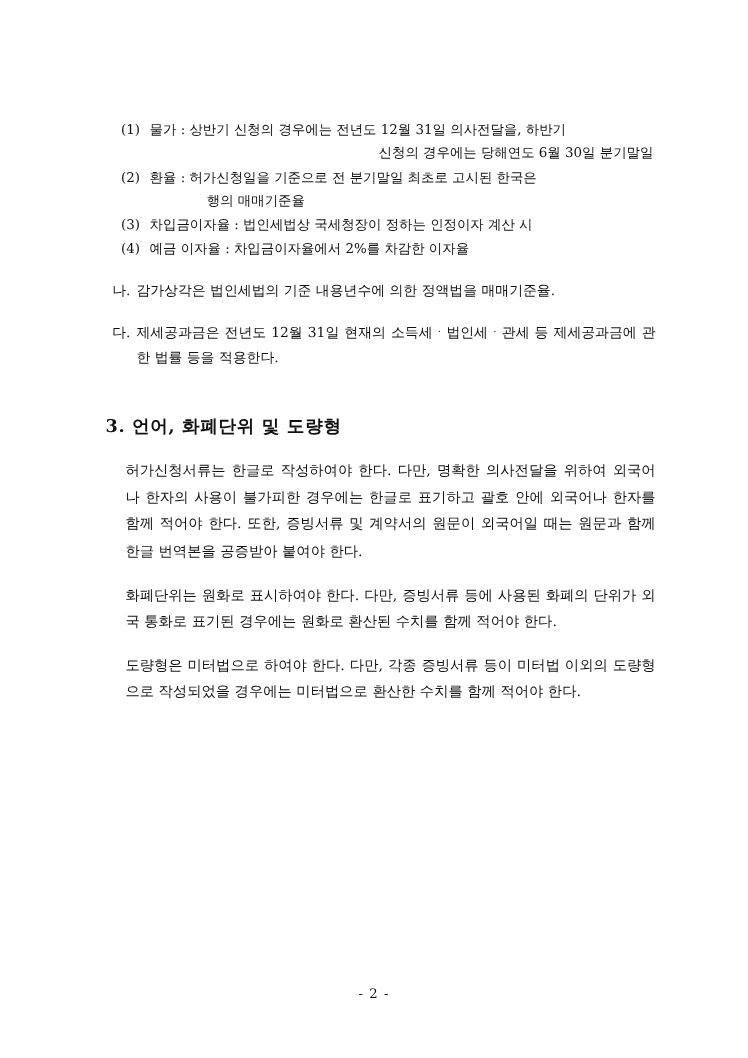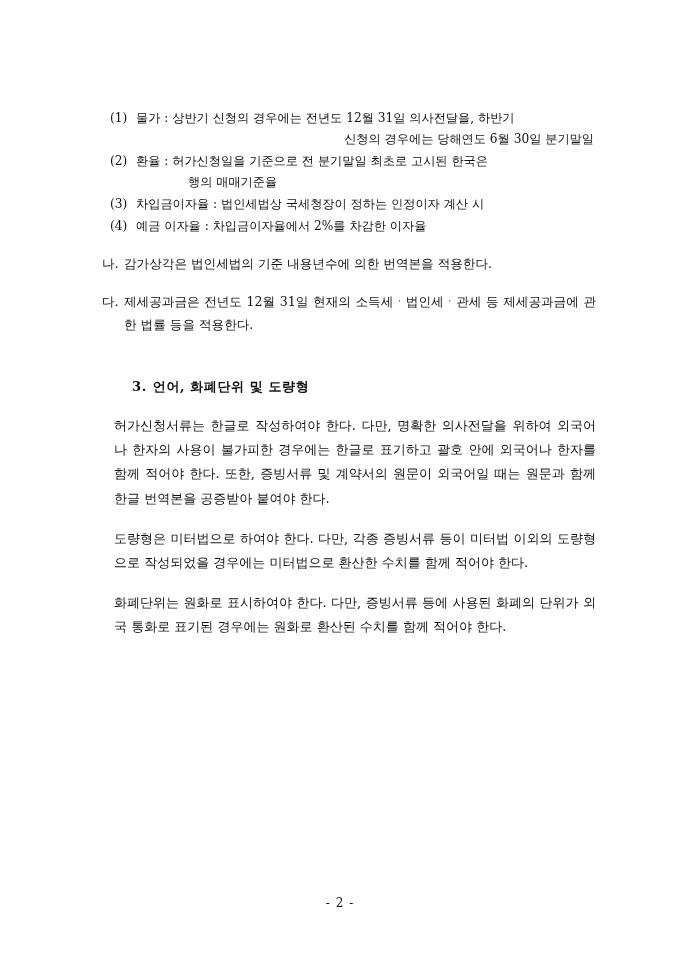--- a/index.html
+++ b/index.html
@@ -80,26 +80,25 @@
   }
   .lettered .body {
     flex: 1 1 auto;
     text-align: justify;
     text-justify: inter-character;
   }
 
   
   .section-heading {
     font-weight: bold;
-    font-size: 13px;
+    font-size: 16px;
     letter-spacing: 0.6px;
     margin-top: 42px;
     margin-bottom: 18px;
     padding-left: 0px;
-    margin-left: 36px;
   }
   .section-heading .num {
     margin-right: 6px;
   }
 
   .para {
     font-size: 13px;
     line-height: 1.86;
     text-align: justify;
     text-justify: inter-character;
@@ -154,33 +153,33 @@
         <span class="marker">(4)</span>
         <span class="body">
           <span>예금 이자율 : 차입금이자율에서 2%를 차감한 이자율</span>
         </span>
       </div>
 
     </div>
 
     <div class="lettered">
       <span class="marker">나.</span>
-      <span class="body">감가상각은 법인세법의 기준 내용년수에 의한 번역본을 적용한다.</span>
+      <span class="body">감가상각은 법인세법의 기준 내용년수에 의한 정액법을 매매기준율.</span>
     </div>
 
     <div class="lettered">
       <span class="marker">다.</span>
       <span class="body">제세공과금은 전년도 12월 31일 현재의 소득세ㆍ법인세ㆍ관세 등 제세공과금에 관한 법률 등을 적용한다.</span>
     </div>
 
     <div class="section-heading">
       <span class="num">3.</span><span>언어, 화폐단위 및 도량형</span>
     </div>
 
     <p class="para">허가신청서류는 한글로 작성하여야 한다. 다만, 명확한 의사전달을 위하여 외국어나 한자의 사용이 불가피한 경우에는 한글로 표기하고 괄호 안에 외국어나 한자를 함께 적어야 한다. 또한, 증빙서류 및 계약서의 원문이 외국어일 때는 원문과 함께 한글 번역본을 공증받아 붙여야 한다.</p>
+    <p class="para">화폐단위는 원화로 표시하여야 한다. 다만, 증빙서류 등에 사용된 화폐의 단위가 외국 통화로 표기된 경우에는 원화로 환산된 수치를 함께 적어야 한다.</p>
     <p class="para">도량형은 미터법으로 하여야 한다. 다만, 각종 증빙서류 등이 미터법 이외의 도량형으로 작성되었을 경우에는 미터법으로 환산한 수치를 함께 적어야 한다.</p>
-    <p class="para">화폐단위는 원화로 표시하여야 한다. 다만, 증빙서류 등에 사용된 화폐의 단위가 외국 통화로 표기된 경우에는 원화로 환산된 수치를 함께 적어야 한다.</p>
 
 
   </div>
 
   <div class="footer">- 2 -</div>
 </div>
 
 </body></html>

